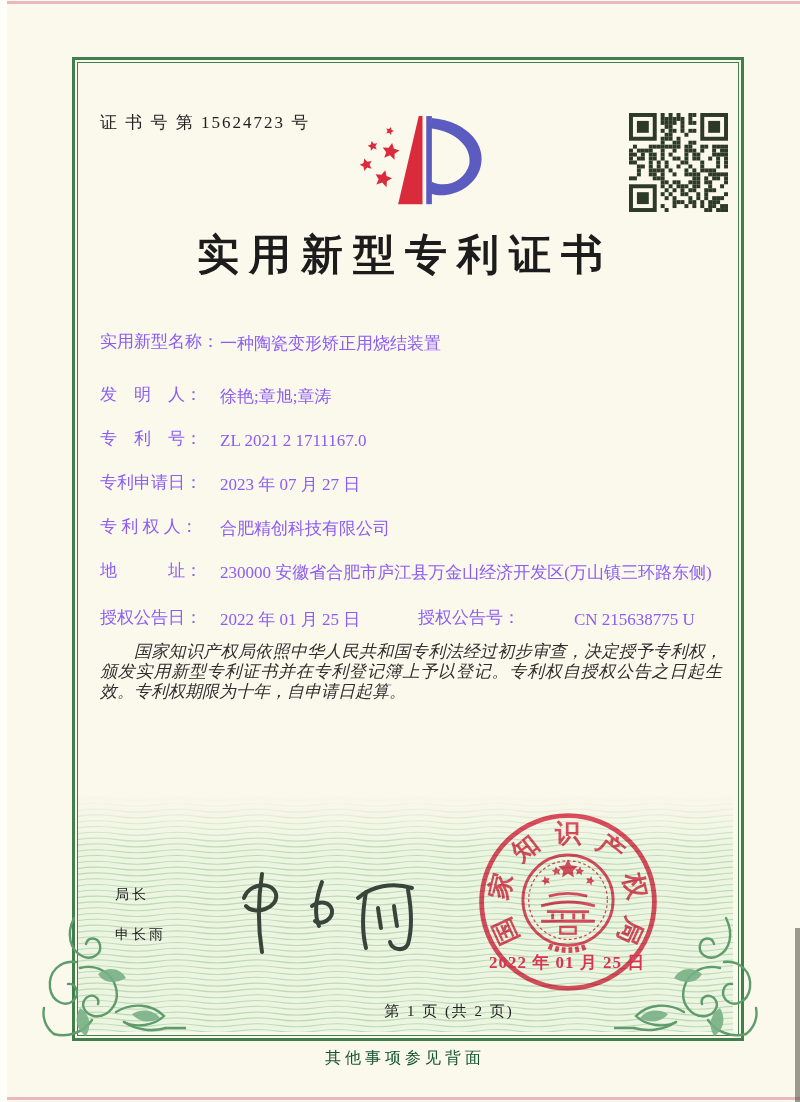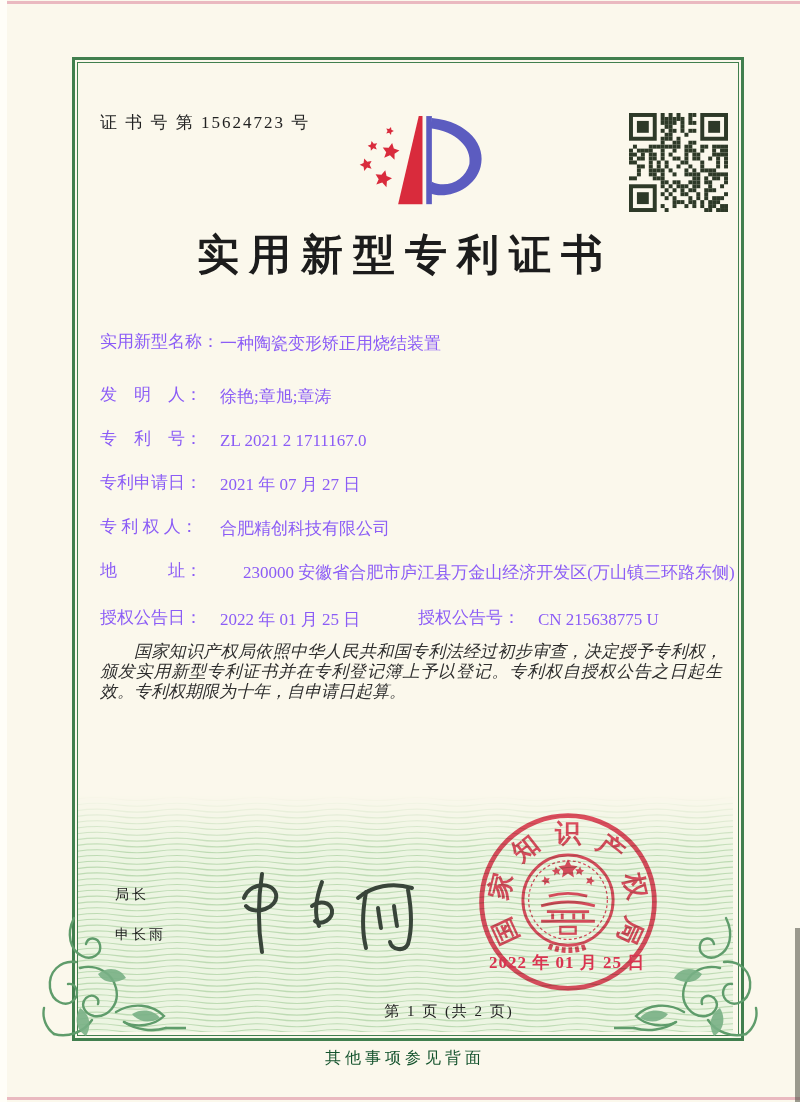--- a/index.html
+++ b/index.html
@@ -43,23 +43,23 @@
 
   .row{position:absolute;left:100px;font-size:17px;color:#8b5cf6;display:flex;}
   .row .lbl{width:120px;flex:none;}
   .row .val{line-height:27px;}
   .row-name{top:330px;}
   .row-inventor{top:383px;}
   .row-patno{top:427px;}
   .row-filing{top:471px;}
   .row-patentee{top:515px;}
   .row-address{top:559px;}
-  .row-address .val{width:500px;margin-left:23px;}
+  .row-address .val{width:500px;}
   .row-grantdate{top:606px;}
-  .row-grantno{top:606px;left:418px;}
+  .row-grantno{top:606px;left:418px;gap:36px;}
 
   .paragraphs{
     position:absolute;left:100px;top:642px;width:622px;
     font-size:17px;line-height:20px;color:#2e2e2e;font-style:italic;z-index:2;
   }
   .paragraphs p{margin:0;text-indent:2em;text-align:justify;}
 
   .signer{position:absolute;left:115px;z-index:6;font-size:14px;color:#222;letter-spacing:3px;}
   .signer.t1{top:886px;}
   .signer.t2{top:926px;}
@@ -432,21 +432,21 @@
   <div class="row row-inventor">
     <span class="lbl">发　明　人：</span>
     <span class="val">徐艳;章旭;章涛</span>
   </div>
   <div class="row row-patno">
     <span class="lbl">专　利　号：</span>
     <span class="val">ZL 2021 2 1711167.0</span>
   </div>
   <div class="row row-filing">
     <span class="lbl">专利申请日：</span>
-    <span class="val">2021 年 07 月 27 日</span>
+    <span class="val">2023 年 07 月 27 日</span>
   </div>
   <div class="row row-patentee">
     <span class="lbl">专 利 权 人：</span>
     <span class="val">合肥精创科技有限公司</span>
   </div>
   <div class="row row-address">
     <span class="lbl">地　　　址：</span>
     <span class="val">230000 安徽省合肥市庐江县万金山经济开发区(万山镇三环路东侧)</span>
   </div>
   <div class="row row-grantdate">

